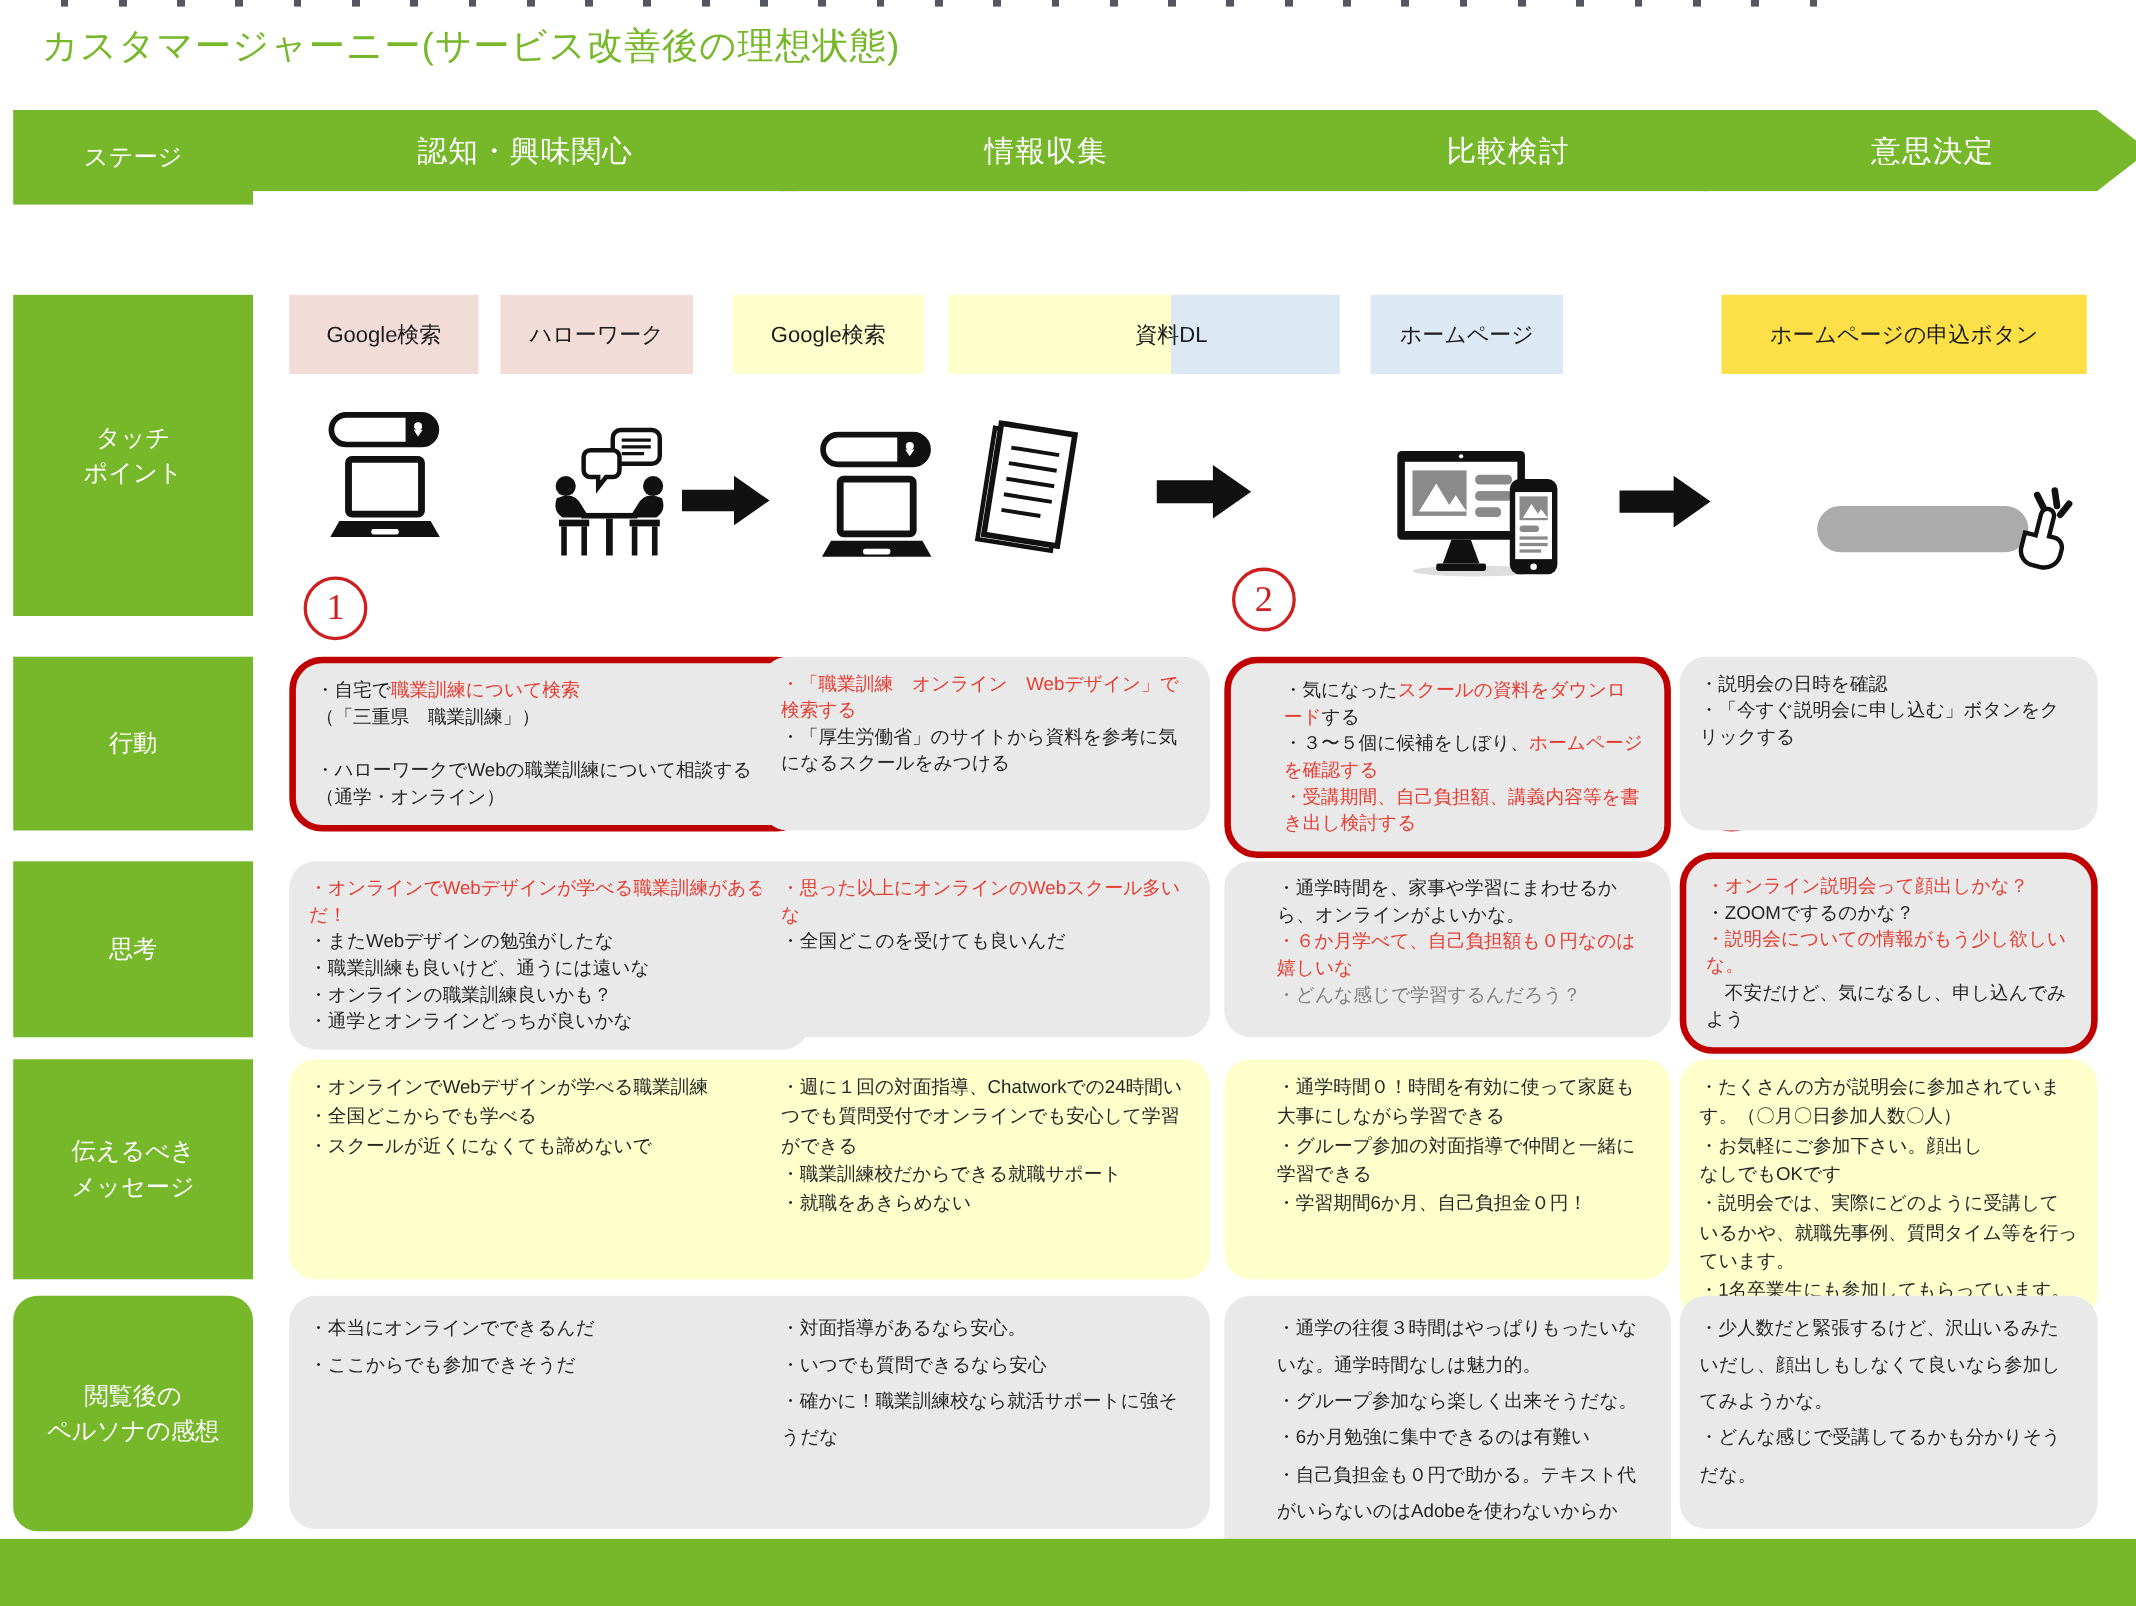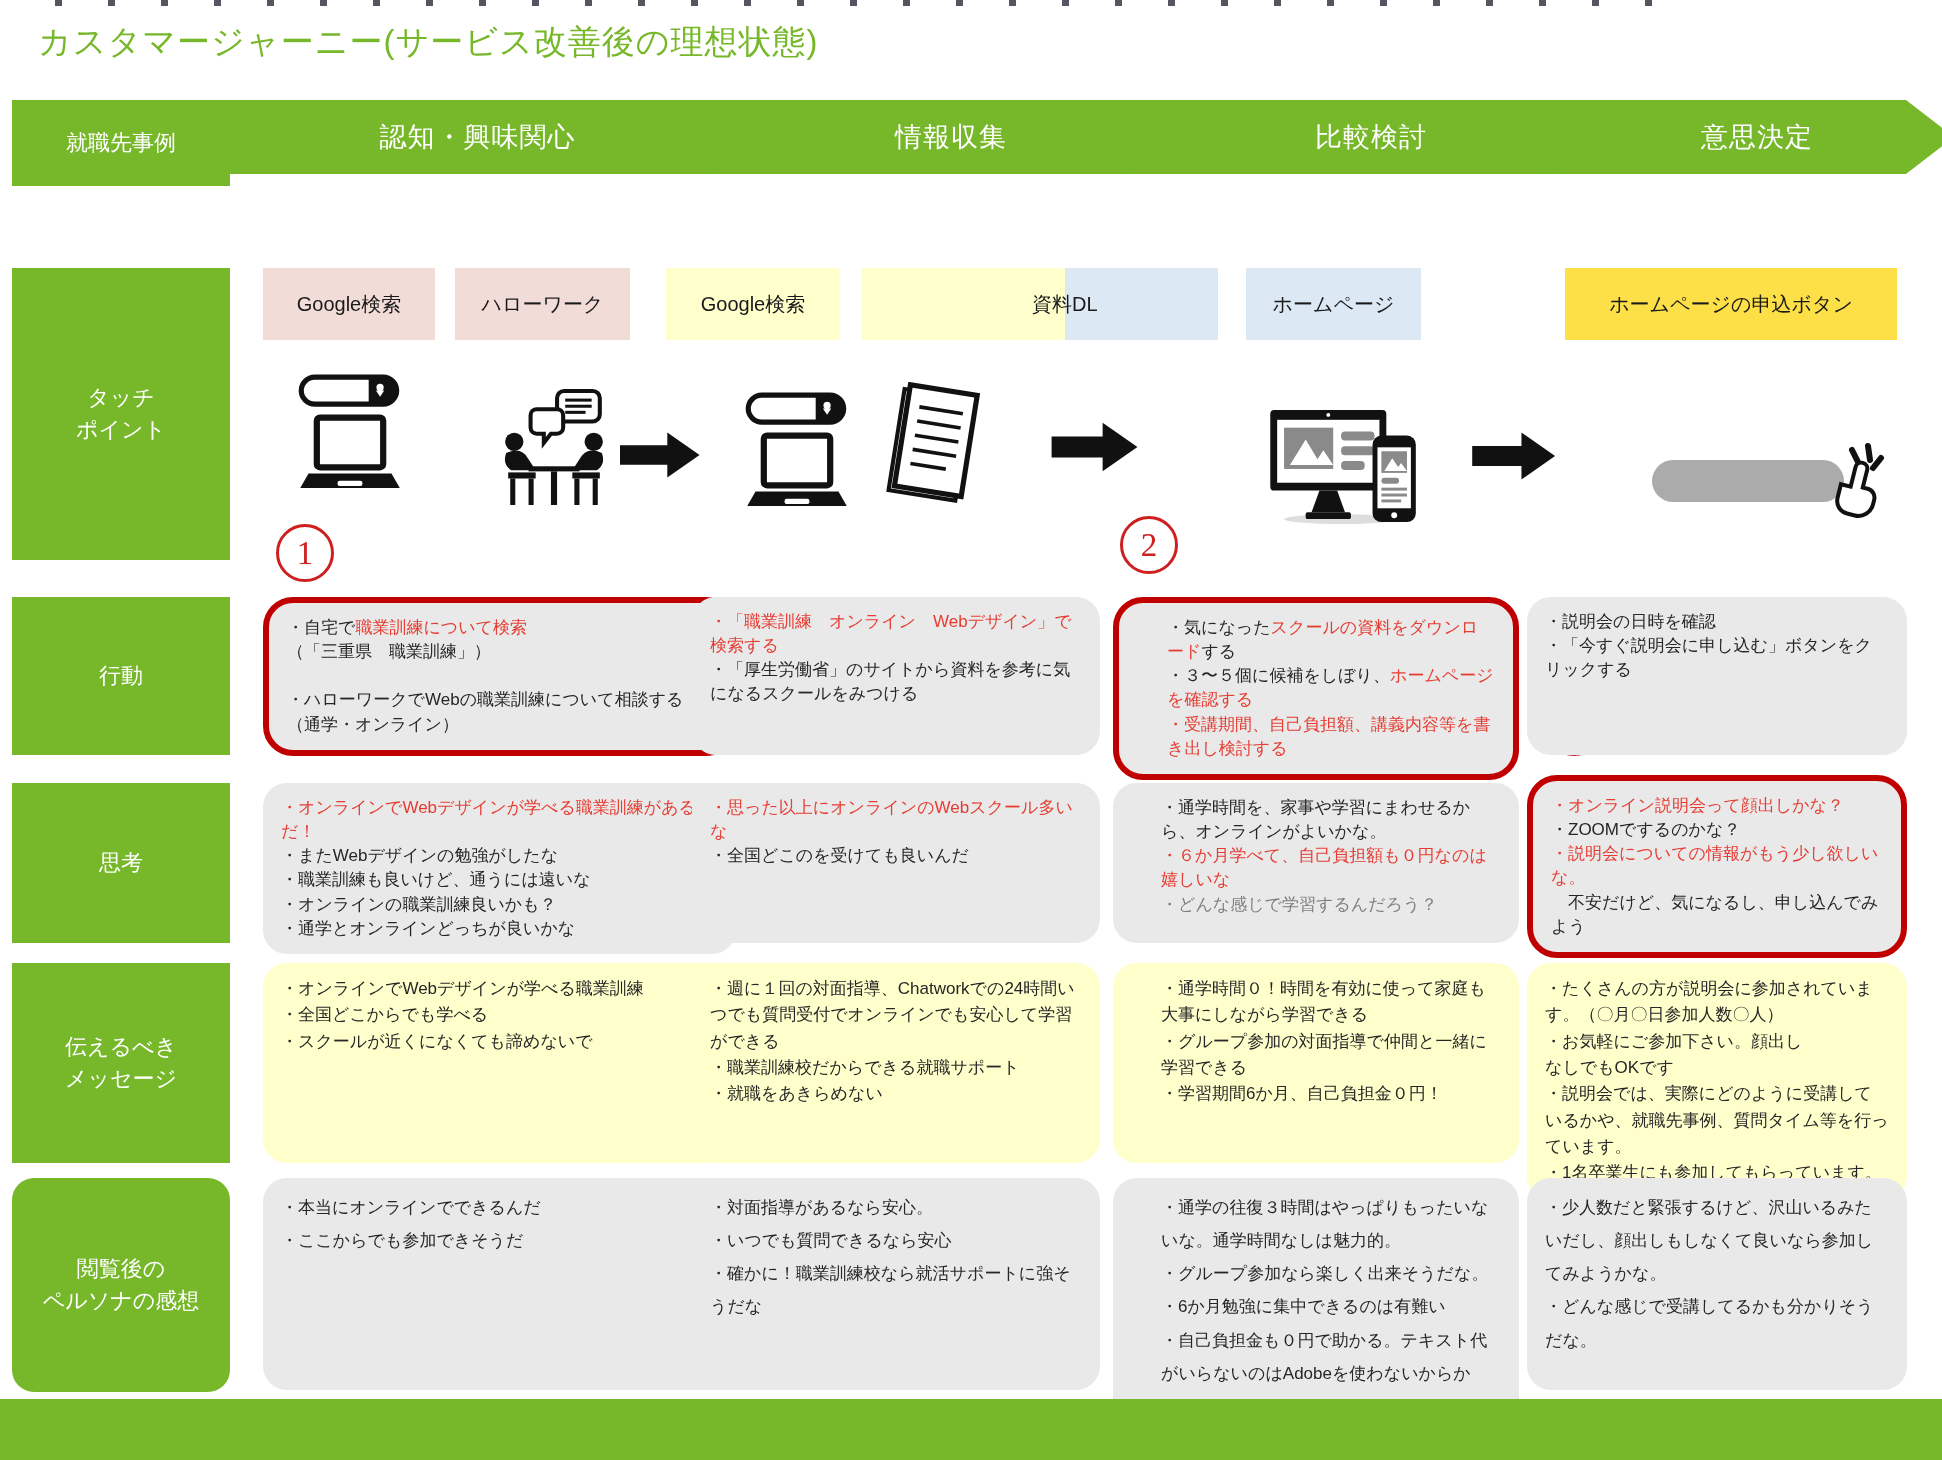--- a/index.html
+++ b/index.html
@@ -77,21 +77,21 @@
 </style>
 </head>
 <body>
 
 <div class="canvas">
 
   <div class="specks"></div>
 
   <div class="title">カスタマージャーニー(サービス改善後の理想状態)</div>
 
-  <div class="rowlabel lb-stage">就職先事例</div>
+  <div class="rowlabel lb-stage">ステージ</div>
   <div class="stage-arrow a1">認知・興味関心</div>
   <div class="stage-arrow a2">情報収集</div>
   <div class="stage-arrow a3">比較検討</div>
   <div class="stage-arrow a4">意思決定</div>
 
   <div class="rowlabel lb-touch">タッチ
 ポイント</div>
   <div class="tag tag-peach" style="left:263px;width:172px;">Google検索</div>
   <div class="tag tag-peach" style="left:455px;width:175px;">ハローワーク</div>
   <div class="tag tag-yellow" style="left:666px;width:174px;">Google検索</div>

